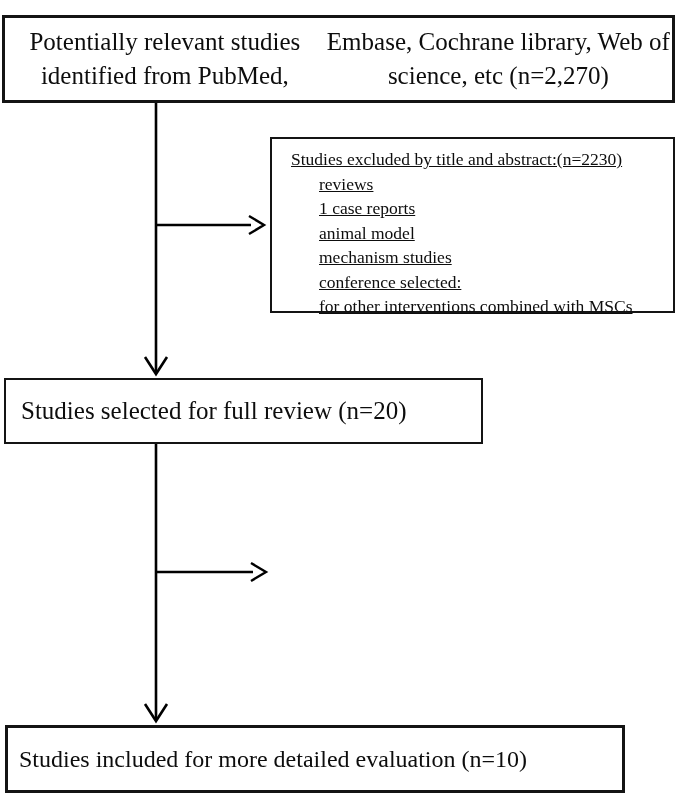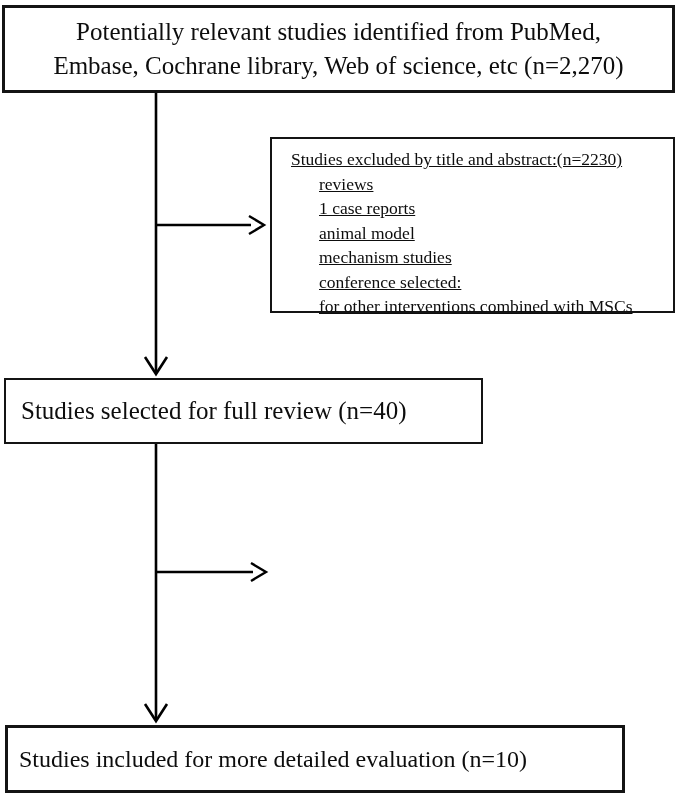--- a/index.html
+++ b/index.html
@@ -21,24 +21,24 @@
     width: 685px; height: 795px;
     pointer-events: none;
   }
   .box {
     position: absolute;
     background: #ffffff;
     border: 2.5px solid #141414;
   }
   
   .box-identified {
-    left: 2px; top: 5px;
+    left: 2px; top: 15px;
     width: 673px; height: 88px;
     border-width: 3px;
-    display: flex; flex-direction: column;
+    display: flex; flex-direction: row;
     align-items: center; justify-content: center;
     text-align: center;
     font-size: 25px; line-height: 34px;
   }
   
   .box-excluded-abstract {
     left: 270px; top: 137px;
     width: 405px; height: 176px;
     border-width: 2px;
     font-size: 17.5px; line-height: 24.5px;
@@ -110,21 +110,21 @@
     <div>Studies excluded by title and abstract:(n=2230)</div>
     <div class="sub-item">reviews</div>
     <div class="sub-item">1 case reports</div>
     <div class="sub-item">animal model</div>
     <div class="sub-item">mechanism studies</div>
     <div class="sub-item">conference selected:</div>
     <div class="sub-item">for other interventions combined with MSCs</div>
   </div>
 
   <div class="box box-full-review">
-    <div>Studies selected for full review (n=40)</div>
+    <div>Studies selected for full review (n=20)</div>
   </div>
 
 
   <div class="box box-included">
     <div>Studies included for more detailed evaluation (n=10)</div>
   </div>
 
 </div>
 
 </body></html>

